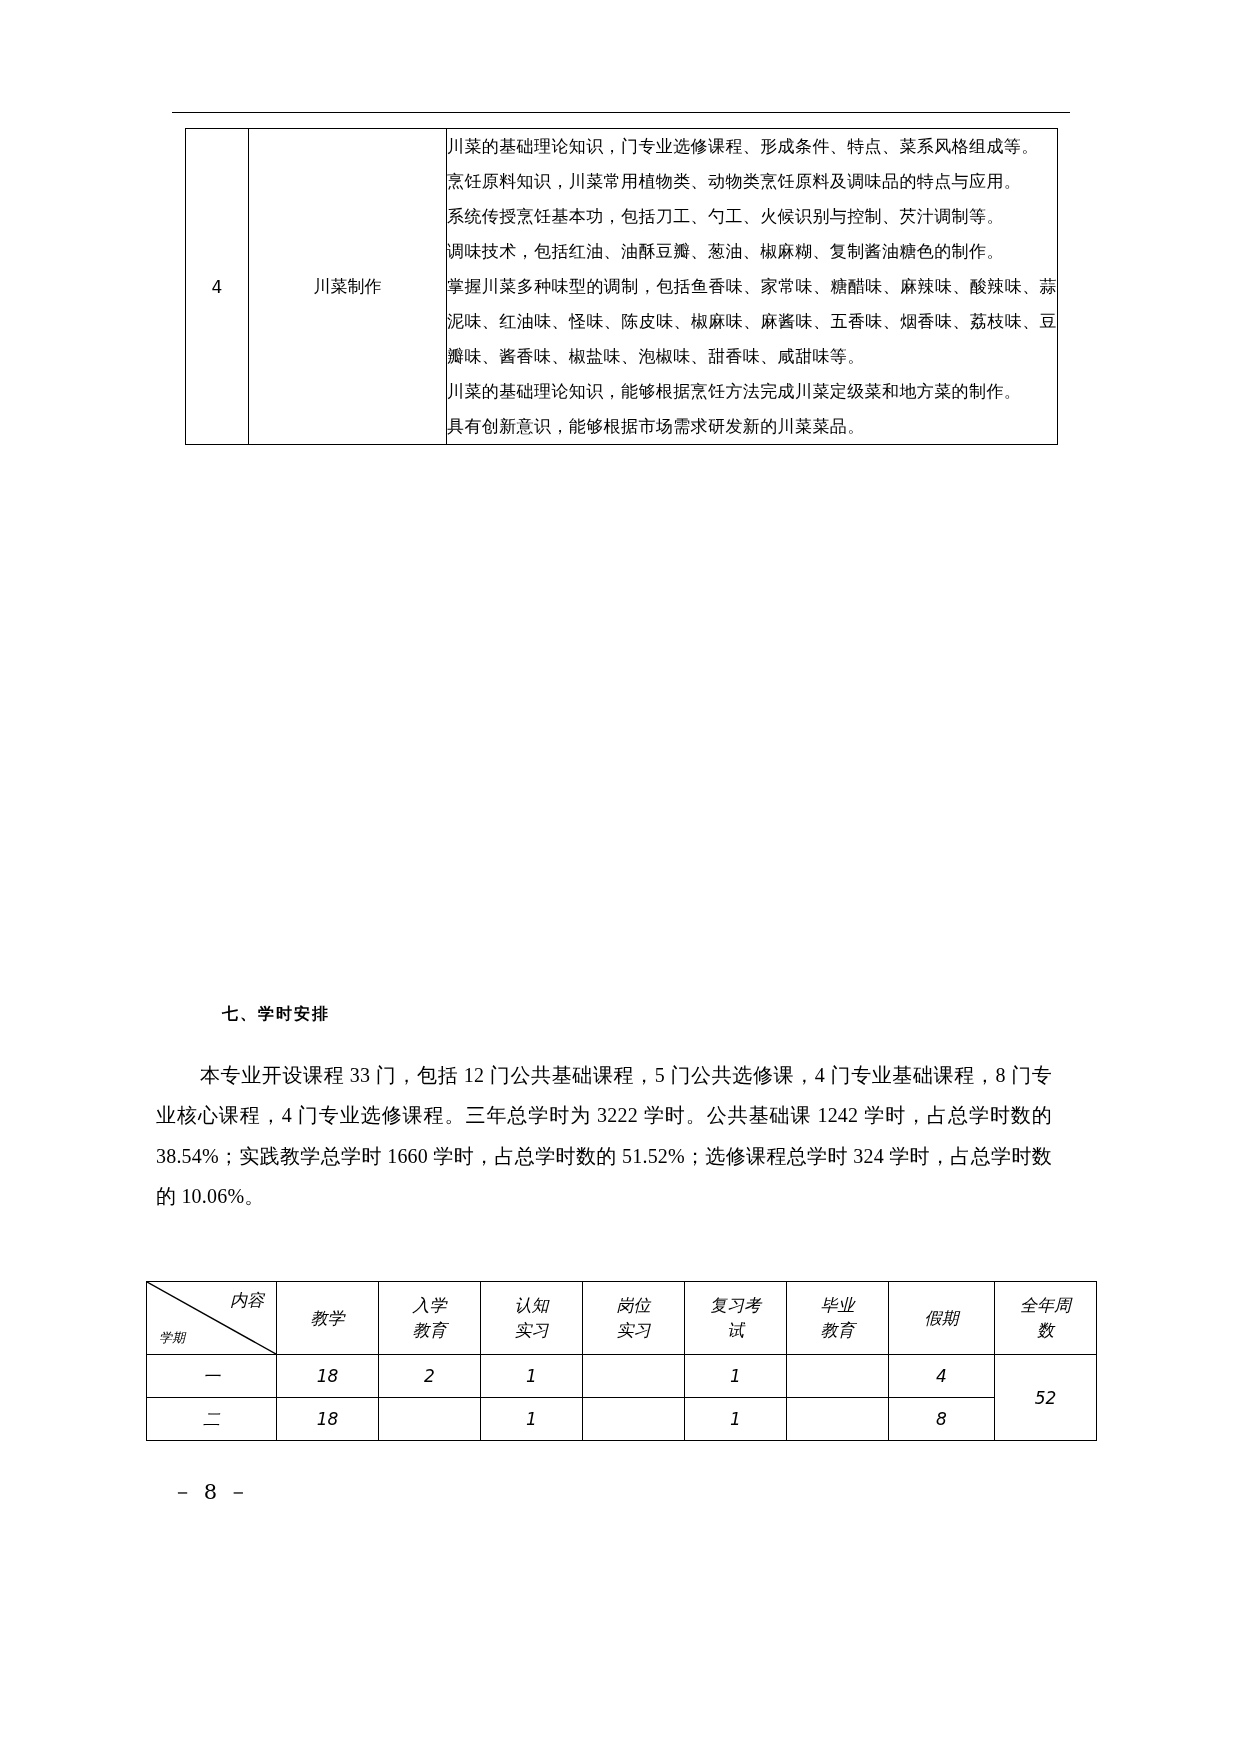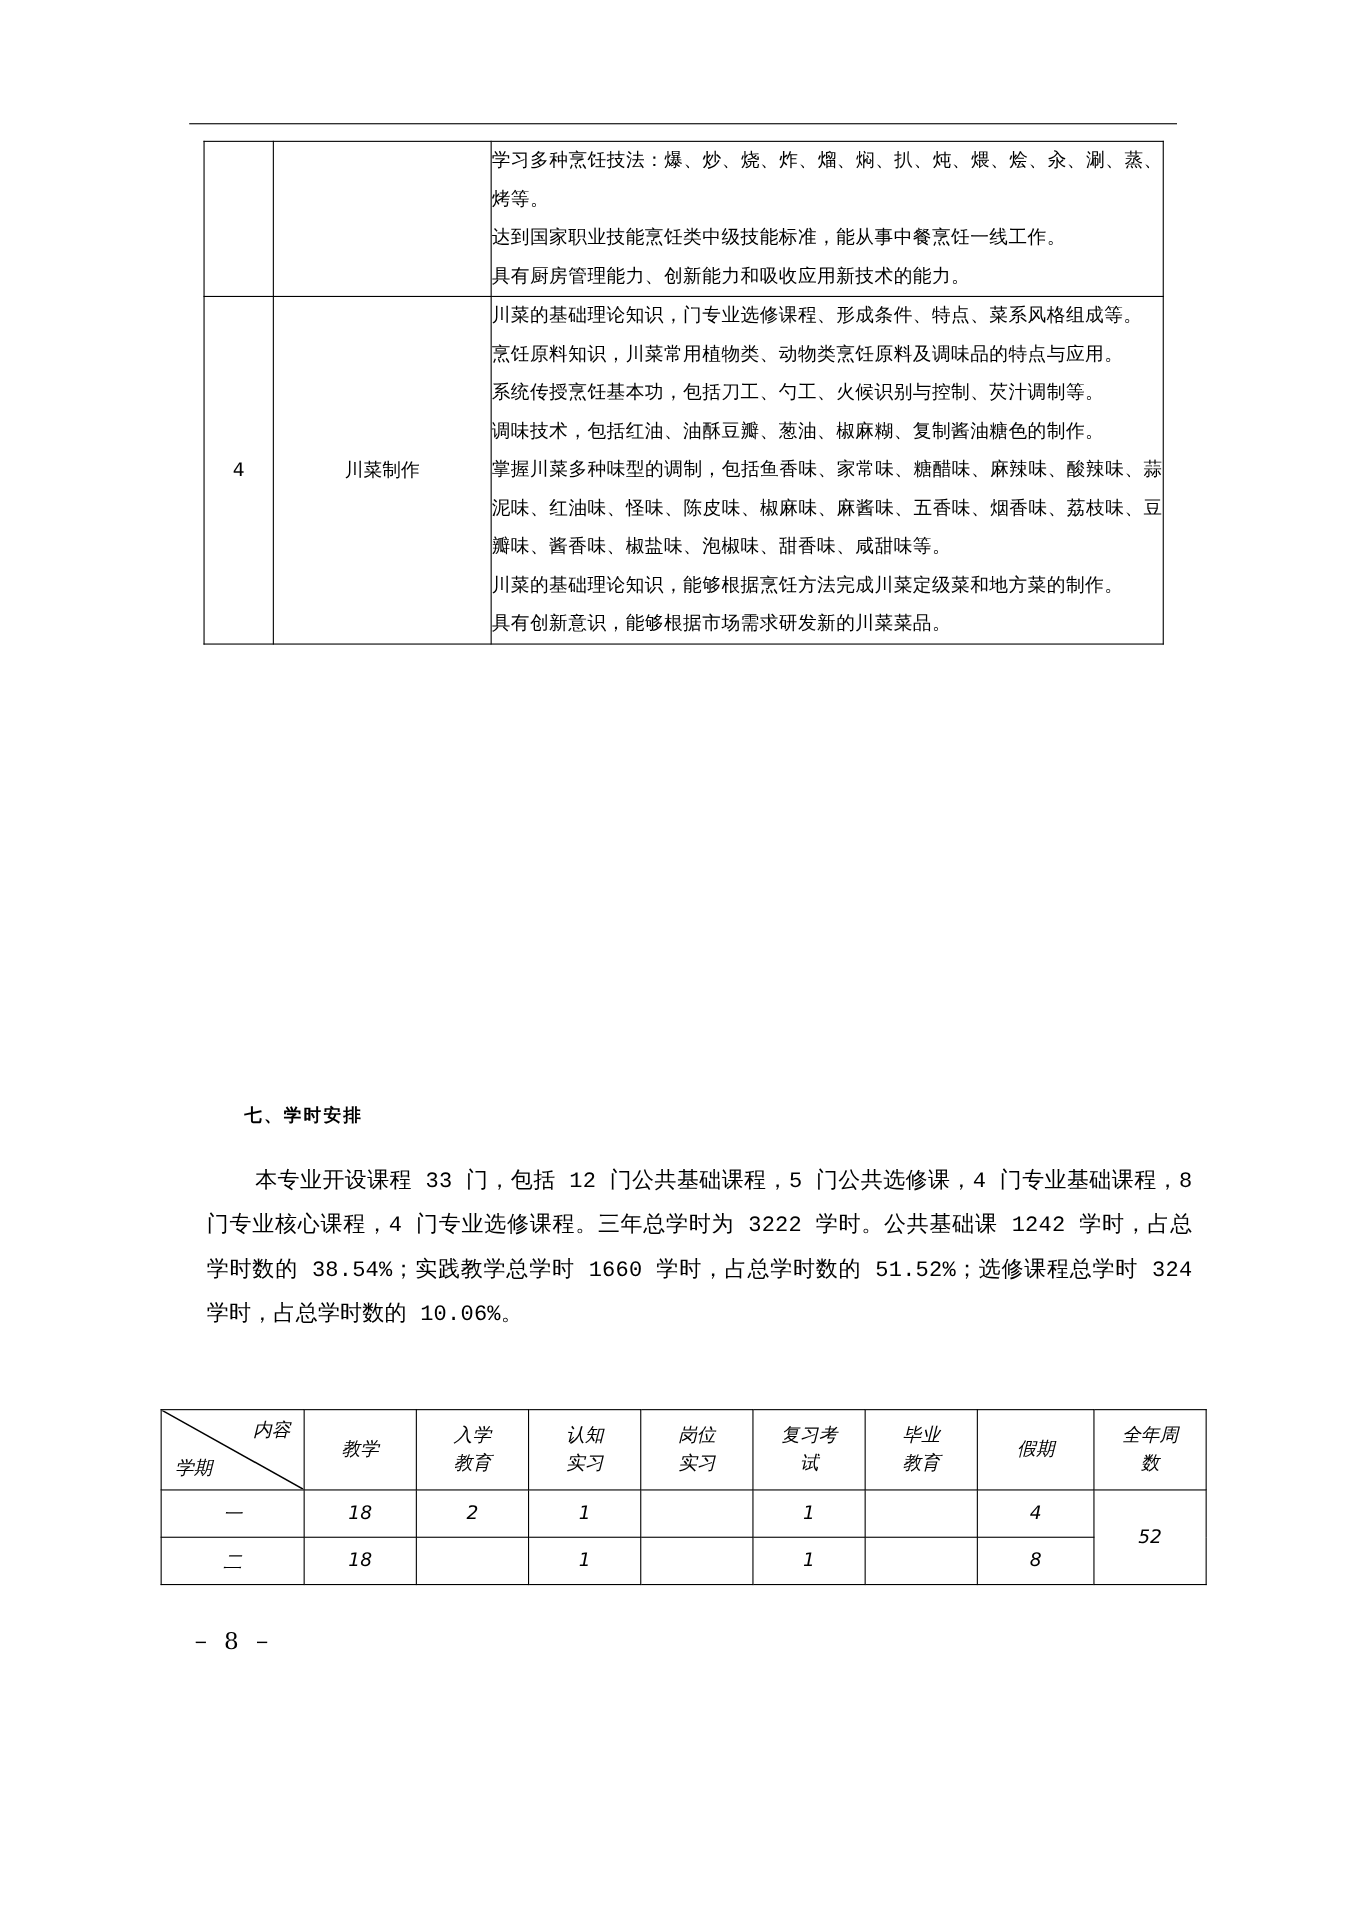--- a/index.html
+++ b/index.html
@@ -83,29 +83,29 @@
     top: 1004px;
     font-size: 16px;
     font-weight: bold;
     font-family: "DejaVu Serif", "Liberation Serif", serif;
     letter-spacing: 2px;
   }
 
   
   .body-para {
     position: absolute;
-    left: 188px;
+    left: 156px;
     top: 1055px;
     width: 896px;
     font-size: 20px;
     line-height: 2.02;
     text-align: justify;
     text-justify: inter-ideograph;
     text-indent: 44px;
-    font-family: Liberation Mono, monospace;
+    font-family: Liberation Serif, serif;
     letter-spacing: 0.2px;
   }
 
   
   .table-caption {
     position: absolute;
     left: 172px;
     top: 1243px;
     width: 896px;
     text-align: center;
@@ -153,21 +153,21 @@
   .corner-cell .lbl-top {
     position: absolute;
     right: 12px;
     top: 6px;
     font-size: 17px;
   }
   .corner-cell .lbl-bottom {
     position: absolute;
     left: 12px;
     bottom: 6px;
-    font-size: 17px;
+    font-size: 13px;
   }
 
   
   .footer {
     position: absolute;
     left: 172px;
     top: 1478px;
     font-size: 21px;
     font-family: "DejaVu Serif", "Liberation Serif", serif;
     letter-spacing: 2px;
@@ -180,29 +180,20 @@
 
   <div class="header-rule"></div>
 
   <table class="content-table">
     <colgroup>
       <col class="col-no">
       <col class="col-name">
       <col class="col-desc">
     </colgroup>
     <tbody>
-      <tr>
-        <td class="cell-center"></td>
-        <td class="cell-center"></td>
-        <td class="desc-cell">
-          <p>学习多种烹饪技法：爆、炒、烧、炸、熘、焖、扒、炖、煨、烩、汆、涮、蒸、烤等。</p>
-          <p>达到国家职业技能烹饪类中级技能标准，能从事中餐烹饪一线工作。</p>
-          <p>具有厨房管理能力、创新能力和吸收应用新技术的能力。</p>
-        </td>
-      </tr>
       <tr>
         <td class="cell-center">4</td>
         <td class="cell-center">川菜制作</td>
         <td class="desc-cell">
           <p>川菜的基础理论知识，门专业选修课程、形成条件、特点、菜系风格组成等。</p>
           <p>烹饪原料知识，川菜常用植物类、动物类烹饪原料及调味品的特点与应用。</p>
           <p>系统传授烹饪基本功，包括刀工、勺工、火候识别与控制、芡汁调制等。</p>
           <p>调味技术，包括红油、油酥豆瓣、葱油、椒麻糊、复制酱油糖色的制作。</p>
           <p>掌握川菜多种味型的调制，包括鱼香味、家常味、糖醋味、麻辣味、酸辣味、蒜泥味、红油味、怪味、陈皮味、椒麻味、麻酱味、五香味、烟香味、荔枝味、豆瓣味、酱香味、椒盐味、泡椒味、甜香味、咸甜味等。</p>
           <p>川菜的基础理论知识，能够根据烹饪方法完成川菜定级菜和地方菜的制作。</p>

